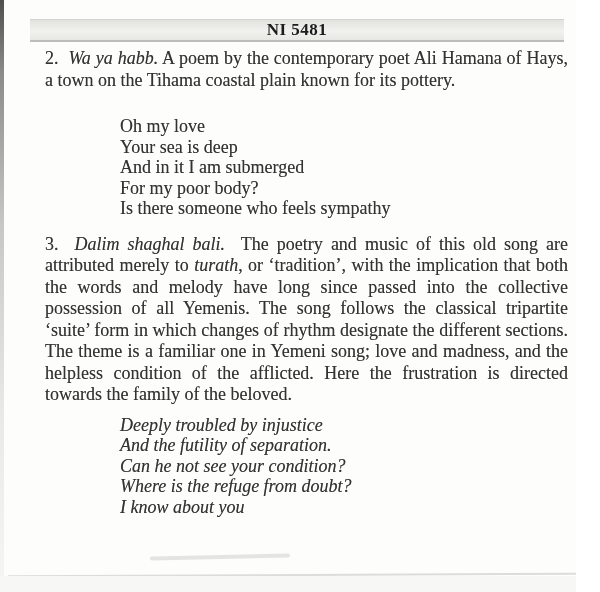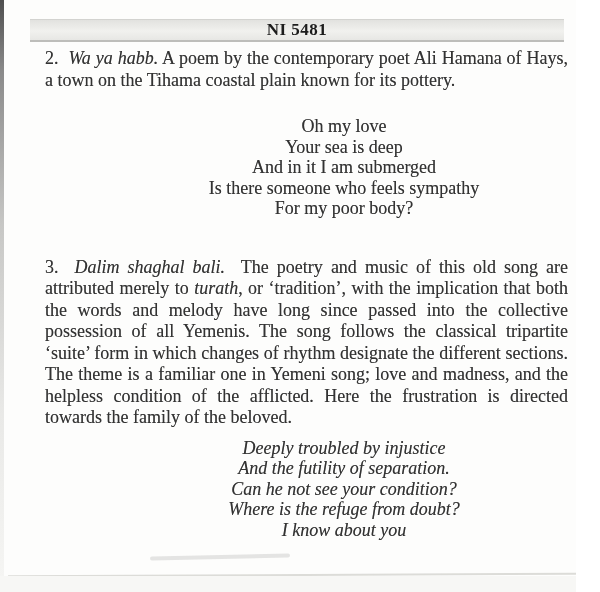--- a/index.html
+++ b/index.html
@@ -27,22 +27,22 @@
   .catalog {
     font-weight: bold; font-size: 17px; color: #1c1c1c; letter-spacing: 0.5px;
   }
   .content {
     position: absolute; left: 45px; top: 47px; width: 523px;
     font-size: 18px;
     text-shadow: 0 0 0.5px rgba(70,70,70,0.55);
   }
   .para { margin: 0; line-height: 22px; text-align: justify; }
   .para em, .poem em { font-style: italic; }
-  .para-3 { margin-top: 38px; line-height: 21.5px; }
-  .poem { margin: 25px 0 0 75px; line-height: 20.5px; text-align: center; }
+  .para-3 { margin-top: 15px; line-height: 21.5px; }
+  .poem { margin: 25px 0 0 75px; line-height: 20.5px; }
   .poem-2 { margin-top: 9px; font-style: italic; }
   .poem-line { white-space: nowrap; }
   
   .bottom-edge {
     position: absolute; left: 8px; right: 0; top: 574px; height: 2px;
     background: #dcdcd8; transform: rotate(-0.25deg);
   }
   .below-page {
     position: absolute; left: 0; right: 0; top: 576px; height: 16px;
     background: #f7f7f5;
@@ -71,22 +71,22 @@
     <span class="catalog">NI 5481</span>
   </div>
 
   <div class="content">
     <p class="para para-2"><span>2.&nbsp; </span><em>Wa ya habb.</em><span> A poem by the contemporary poet Ali Hamana of Hays, a town on the Tihama coastal plain known for its pottery.</span></p>
 
     <div class="poem poem-1">
         <div class="poem-line">Oh my love</div>
         <div class="poem-line">Your sea is deep</div>
         <div class="poem-line">And in it I am submerged</div>
+        <div class="poem-line">For my poor body?</div>
         <div class="poem-line">Is there someone who feels sympathy</div>
-        <div class="poem-line">For my poor body?</div>
       </div>
 
     <p class="para para-3"><span>3.&nbsp; </span><em>Dalim shaghal bali.</em><span>&nbsp; The poetry and music of this old song are attributed merely to </span><em>turath</em><span>, or ‘tradition’, with the implication that both the words and melody have long since passed into the collective possession of all Yemenis. The song follows the classical tripartite ‘suite’ form in which changes of rhythm designate the different sections. The theme is a familiar one in Yemeni song; love and madness, and the helpless condition of the afflicted. Here the frustration is directed towards the family of the beloved.</span></p>
 
     <div class="poem poem-2">
         <div class="poem-line">Deeply troubled by injustice</div>
         <div class="poem-line">And the futility of separation.</div>
         <div class="poem-line">Can he not see your condition?</div>
         <div class="poem-line">Where is the refuge from doubt?</div>
         <div class="poem-line">I know about you</div>

